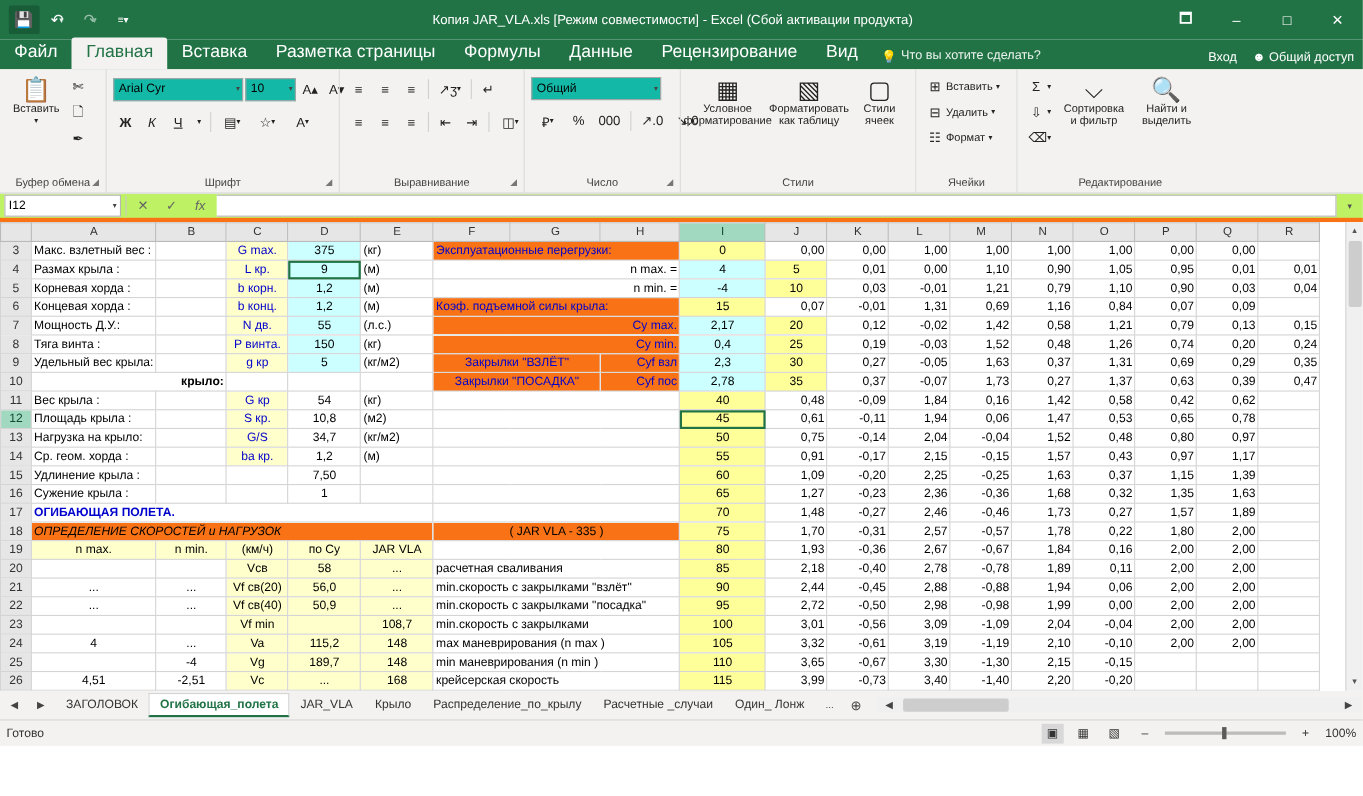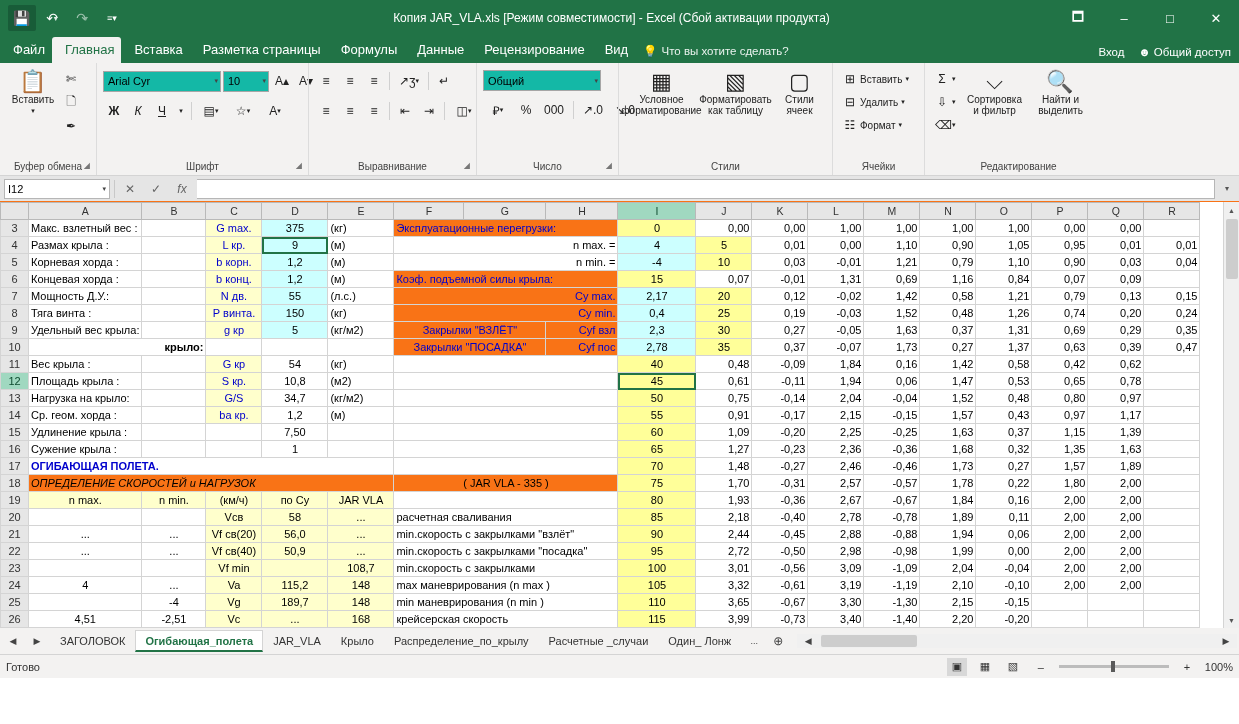--- a/index.html
+++ b/index.html
@@ -31,21 +31,21 @@
   .win-btns { position:absolute; right:0; top:0; display:flex; }
   .win-btn {
     width:46px; height:36px; display:flex; align-items:center; justify-content:center;
     color:#fff; font-size:13px;
   }
   
   .ribbon-tabs {
     height:27px; background:#217346; display:flex; align-items:flex-end; position:relative;
   }
   .rtab {
-    color:#fff; font-size:13px; padding:5px 7px 6px 13px; white-space:nowrap;
+    color:#fff; font-size:16px; padding:5px 13px 6px 13px; white-space:nowrap;
   }
   .rtab.active { background:#f3f2f1; color:#217346; border-radius:3px 3px 0 0; font-weight:normal; }
   .tellme { color:#eaf3ee; font-size:11.5px; padding:5px 8px; display:flex; align-items:center; gap:4px;}
   .tr-right { position:absolute; right:8px; bottom:5px; display:flex; gap:14px; align-items:center; color:#fff; font-size:11.5px;}
   
   .ribbon {
     height:113px; background:#f3f2f1; border-bottom:1px solid #d4d4d4;
     display:flex; position:relative;
   }
   .rgroup { position:relative; padding:3px 6px 0 6px; display:flex; flex-direction:column; }
@@ -77,21 +77,21 @@
   .ibtn {
     width:22px; height:22px; display:flex; align-items:center; justify-content:center;
     font-size:12px; color:#222; border:1px solid transparent; border-radius:2px;
   }
   .ibtn.wide { width:30px; }
   .ibtn.bold { font-weight:bold; }
   .ibtn.ital { font-style:italic; }
   .ibtn.und { text-decoration:underline; }
   .sep { width:1px; height:18px; background:#d0d0d0; margin:0 2px; }
   
-  .fbar { height:26px; background:#e5e5e5; display:flex; align-items:center; padding:2px 4px; gap:4px; border-bottom:1px solid #f97316;text-align:center;}
+  .fbar { height:26px; background:#bef264; display:flex; align-items:center; padding:2px 4px; gap:4px; border-bottom:4px solid #f97316;text-align:center;}
   .namebox {
     width:106px; height:20px; background:#fff; border:1px solid #b6b6b6; display:flex;
     align-items:center; padding:0 3px; font-size:11px; justify-content:space-between;
   }
   .fb-sep { width:1px; height:18px; background:#c8c8c8; }
   .fb-ic { width:22px; height:20px; display:flex; align-items:center; justify-content:center; color:#666; font-size:12px;}
   .fb-input { flex:1; height:20px; background:#fff; border:1px solid #b6b6b6; border-left:none; }
   .fb-exp { width:16px; height:20px; display:flex; align-items:center; justify-content:center; color:#555; font-size:8px;}
   
   .sheetwrap { position:relative; height:426px; background:#fff; display:flex; }

